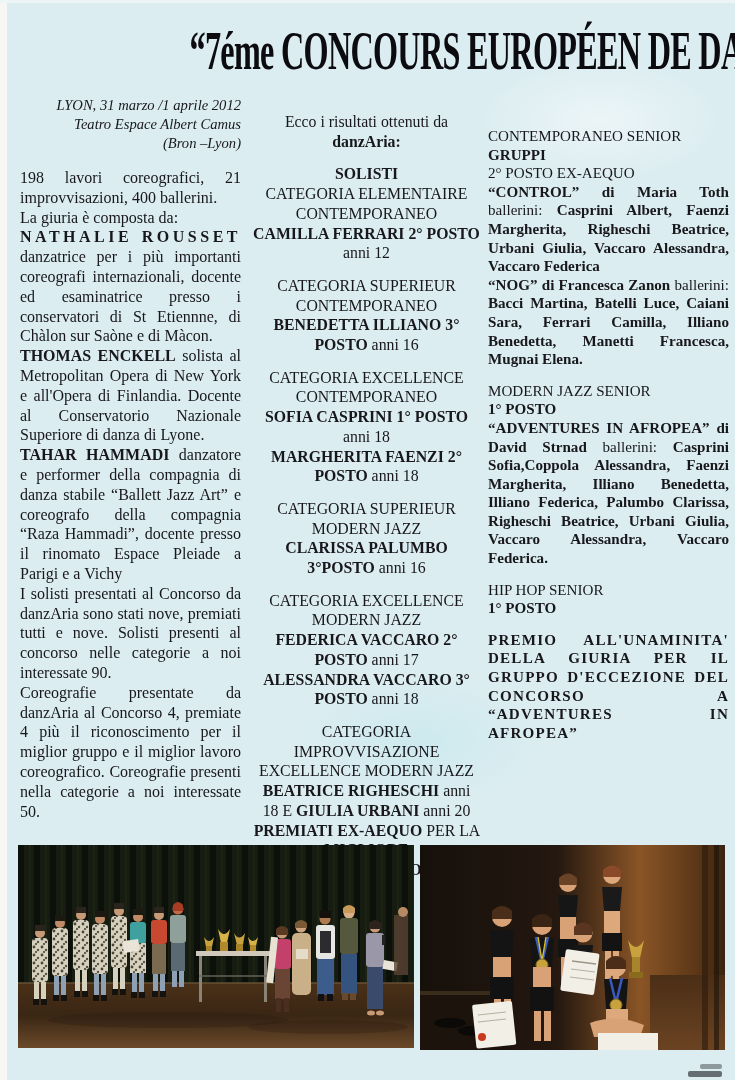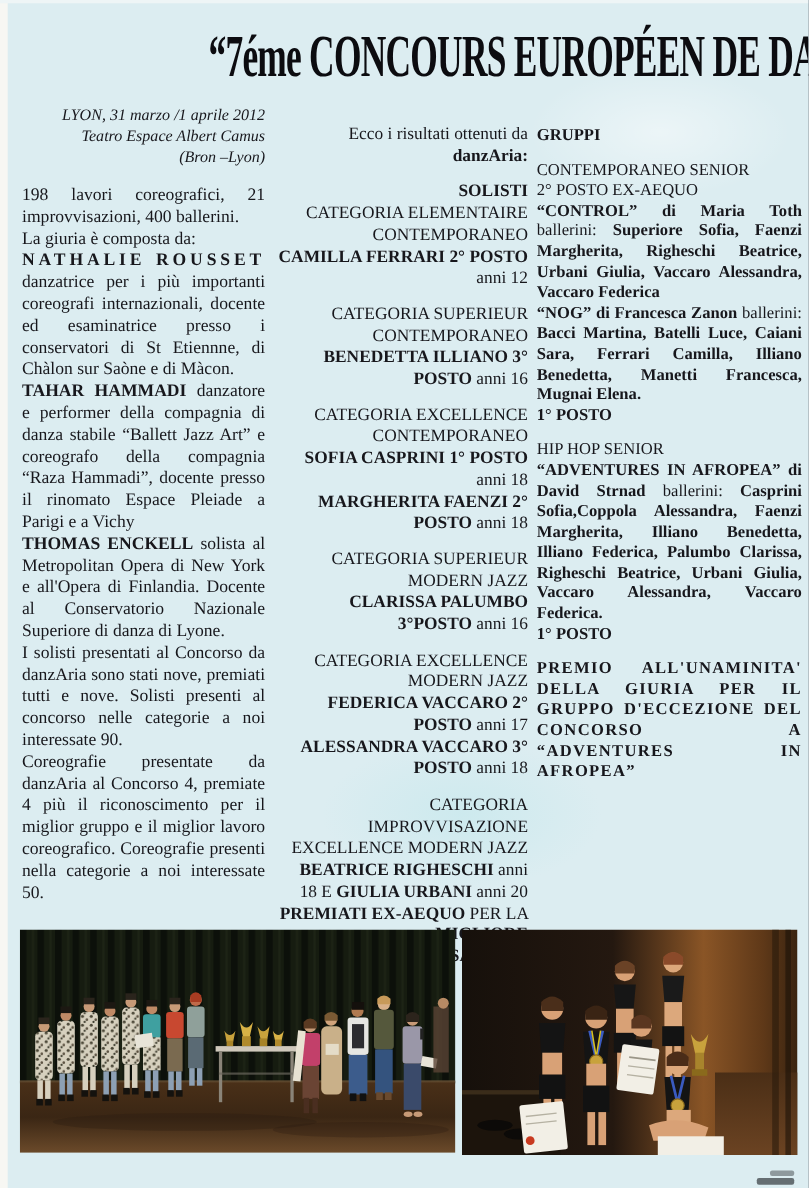--- a/index.html
+++ b/index.html
@@ -22,21 +22,21 @@
     pointer-events:none;
   }
   .title-wrap{position:absolute;top:24px;left:0;width:735px;text-align:center;}
   .title{
     display:inline-block;font-weight:bold;font-size:46px;line-height:1.1;
     white-space:nowrap;letter-spacing:-1px;color:#0c0c10;
     transform:scaleX(.70) scaleY(1.18);transform-origin:50% 20%;
   }
   .col{position:absolute;}
   #col-left  {left:20px; top:96px; width:221px;font-size:16px;  line-height:19.8px;text-align:justify;}
-  #col-mid   {left:253px;top:112px;width:227px;font-size:15.8px;line-height:19.7px;text-align:right;}
+  #col-mid   {left:253px;top:112px;width:227px;font-size:15.8px;line-height:19.7px;text-align:center;}
   #col-right {left:488px;top:114px;width:241px;font-size:15.1px;line-height:18.6px;text-align:justify;}
   .block{margin:0;}
   .block.gap{margin-top:13px;}
   .block.ital{font-style:italic;font-size:14.6px;line-height:19px;text-align:right;}
   .block.lead-gap{margin-top:15px;}
   .block.sp1{letter-spacing:1.2px;}
   .bold{font-weight:bold;}
   .spaced{letter-spacing:3.5px;}
   .photos{position:absolute;left:18px;top:845px;width:707px;height:205px;}
   .photo{position:absolute;top:0;display:block;}
@@ -62,22 +62,22 @@
     <div class="title">“7éme CONCOURS EUROPÉEN DE DANSE” LYON – FRANCE</div>
   </div>
 
   <div class="col" id="col-left">
       <div class="block ital"><span>LYON, 31 marzo /1 aprile 2012</span></div>
       <div class="block ital"><span>Teatro Espace Albert Camus</span></div>
       <div class="block ital"><span> (Bron –Lyon)</span></div>
       <div class="block lead-gap"><span>198 lavori coreografici, 21 improvvisazioni, 400 ballerini.</span></div>
       <div class="block"><span> La giuria è composta da:</span></div>
       <div class="block"><span class="bold spaced">NATHALIE ROUSSET</span><span> danzatrice per i più importanti coreografi internazionali, docente ed esaminatrice presso i conservatori di St Etiennne, di Chàlon sur Saòne e di Màcon.</span></div>
+      <div class="block"><span class="bold">THOMAS ENCKELL</span><span> solista al Metropolitan Opera di New York e all'Opera di Finlandia. Docente al Conservatorio Nazionale Superiore di danza di Lyone.</span></div>
       <div class="block"><span class="bold">TAHAR HAMMADI</span><span> danzatore e performer della compagnia di danza stabile “Ballett Jazz Art” e coreografo della compagnia “Raza Hammadi”, docente presso il rinomato Espace Pleiade a Parigi e a Vichy</span></div>
-      <div class="block"><span class="bold">THOMAS ENCKELL</span><span> solista al Metropolitan Opera di New York e all'Opera di Finlandia. Docente al Conservatorio Nazionale Superiore di danza di Lyone.</span></div>
       <div class="block"><span>I solisti presentati al Concorso da danzAria sono stati nove, premiati tutti e nove. Solisti presenti al concorso nelle categorie a noi interessate 90.</span></div>
       <div class="block"><span>Coreografie presentate da danzAria al Concorso 4, premiate 4 più il riconoscimento per il miglior gruppo e il miglior lavoro coreografico. Coreografie presenti nella categorie a noi interessate 50.</span></div>
     </div>
   <div class="col" id="col-mid">
       <div class="block"><span>Ecco i risultati ottenuti da </span><span class="bold">danzAria:</span></div>
       <div class="block gap"><span class="bold">SOLISTI</span></div>
       <div class="block"><span>CATEGORIA ELEMENTAIRE CONTEMPORANEO</span></div>
       <div class="block"><span class="bold">CAMILLA FERRARI  2° POSTO</span><span> anni 12</span></div>
       <div class="block gap"><span>CATEGORIA SUPERIEUR CONTEMPORANEO</span></div>
       <div class="block"><span class="bold">BENEDETTA ILLIANO 3° POSTO</span><span> anni 16</span></div>
@@ -86,28 +86,29 @@
       <div class="block"><span class="bold">MARGHERITA FAENZI 2° POSTO</span><span> anni 18</span></div>
       <div class="block gap"><span>CATEGORIA SUPERIEUR MODERN JAZZ</span></div>
       <div class="block"><span class="bold">CLARISSA PALUMBO 3°POSTO</span><span>  anni 16</span></div>
       <div class="block gap"><span>CATEGORIA EXCELLENCE MODERN JAZZ</span></div>
       <div class="block"><span class="bold">FEDERICA VACCARO 2° POSTO</span><span>  anni 17</span></div>
       <div class="block"><span class="bold">ALESSANDRA VACCARO 3° POSTO</span><span>  anni 18</span></div>
       <div class="block gap"><span>CATEGORIA IMPROVVISAZIONE EXCELLENCE  MODERN JAZZ</span></div>
       <div class="block"><span class="bold">BEATRICE RIGHESCHI</span><span> anni 18 E </span><span class="bold">GIULIA URBANI</span><span> anni 20 </span><span class="bold">PREMIATI EX-AEQUO</span><span> PER LA </span><span class="bold">MIGLIORE IMPROVVISAZIONE</span></div>
     </div>
   <div class="col" id="col-right">
+      <div class="block gap"><span>CONTEMPORANEO SENIOR</span></div>
       <div class="block"><span class="bold">GRUPPI</span></div>
-      <div class="block gap"><span>CONTEMPORANEO SENIOR</span></div>
       <div class="block"><span>2° POSTO EX-AEQUO</span></div>
-      <div class="block"><span class="bold">“CONTROL” di Maria Toth</span><span> ballerini:</span><span class="bold"> Superiore Sofia, Faenzi Margherita, Righeschi Beatrice, Urbani Giulia, Vaccaro Alessandra, Vaccaro Federica</span></div>
+      <div class="block"><span class="bold">“CONTROL” di Maria Toth</span><span> ballerini:</span><span class="bold"> Casprini Albert, Faenzi Margherita, Righeschi Beatrice, Urbani Giulia, Vaccaro Alessandra, Vaccaro Federica</span></div>
       <div class="block"><span class="bold">“NOG” di Francesca Zanon</span><span> ballerini:</span><span class="bold"> Bacci Martina, Batelli Luce, Caiani Sara, Ferrari Camilla, Illiano Benedetta, Manetti Francesca, Mugnai Elena.</span></div>
+      <div class="block gap"><span>MODERN JAZZ SENIOR</span></div>
       <div class="block"><span class="bold">1° POSTO</span></div>
+      <div class="block"><span class="bold">“ADVENTURES IN AFROPEA” di David Strnad</span><span> ballerini:</span><span class="bold"> Casprini Sofia,Coppola Alessandra,  Faenzi Margherita, Illiano Benedetta, Illiano Federica, Palumbo Clarissa, Righeschi Beatrice, Urbani Giulia, Vaccaro Alessandra, Vaccaro Federica.</span></div>
       <div class="block gap"><span>HIP HOP SENIOR</span></div>
-      <div class="block"><span class="bold">“ADVENTURES IN AFROPEA” di David Strnad</span><span> ballerini:</span><span class="bold"> Casprini Sofia,Coppola Alessandra,  Faenzi Margherita, Illiano Benedetta, Illiano Federica, Palumbo Clarissa, Righeschi Beatrice, Urbani Giulia, Vaccaro Alessandra, Vaccaro Federica.</span></div>
       <div class="block"><span class="bold">1° POSTO</span></div>
       <div class="block gap sp1"><span class="bold">PREMIO ALL'UNAMINITA' DELLA GIURIA PER IL GRUPPO D'ECCEZIONE DEL CONCORSO A “ADVENTURES IN AFROPEA”</span></div>
     </div>
 
   <div class="photos">
 
     <svg id="photo-left" class="photo" width="396" height="203" viewBox="0 0 396 203" role="img">
       <defs>
         <pattern id="curtainL" width="16" height="12" patternUnits="userSpaceOnUse">
           <rect width="16" height="12" fill="#161c10"></rect>

